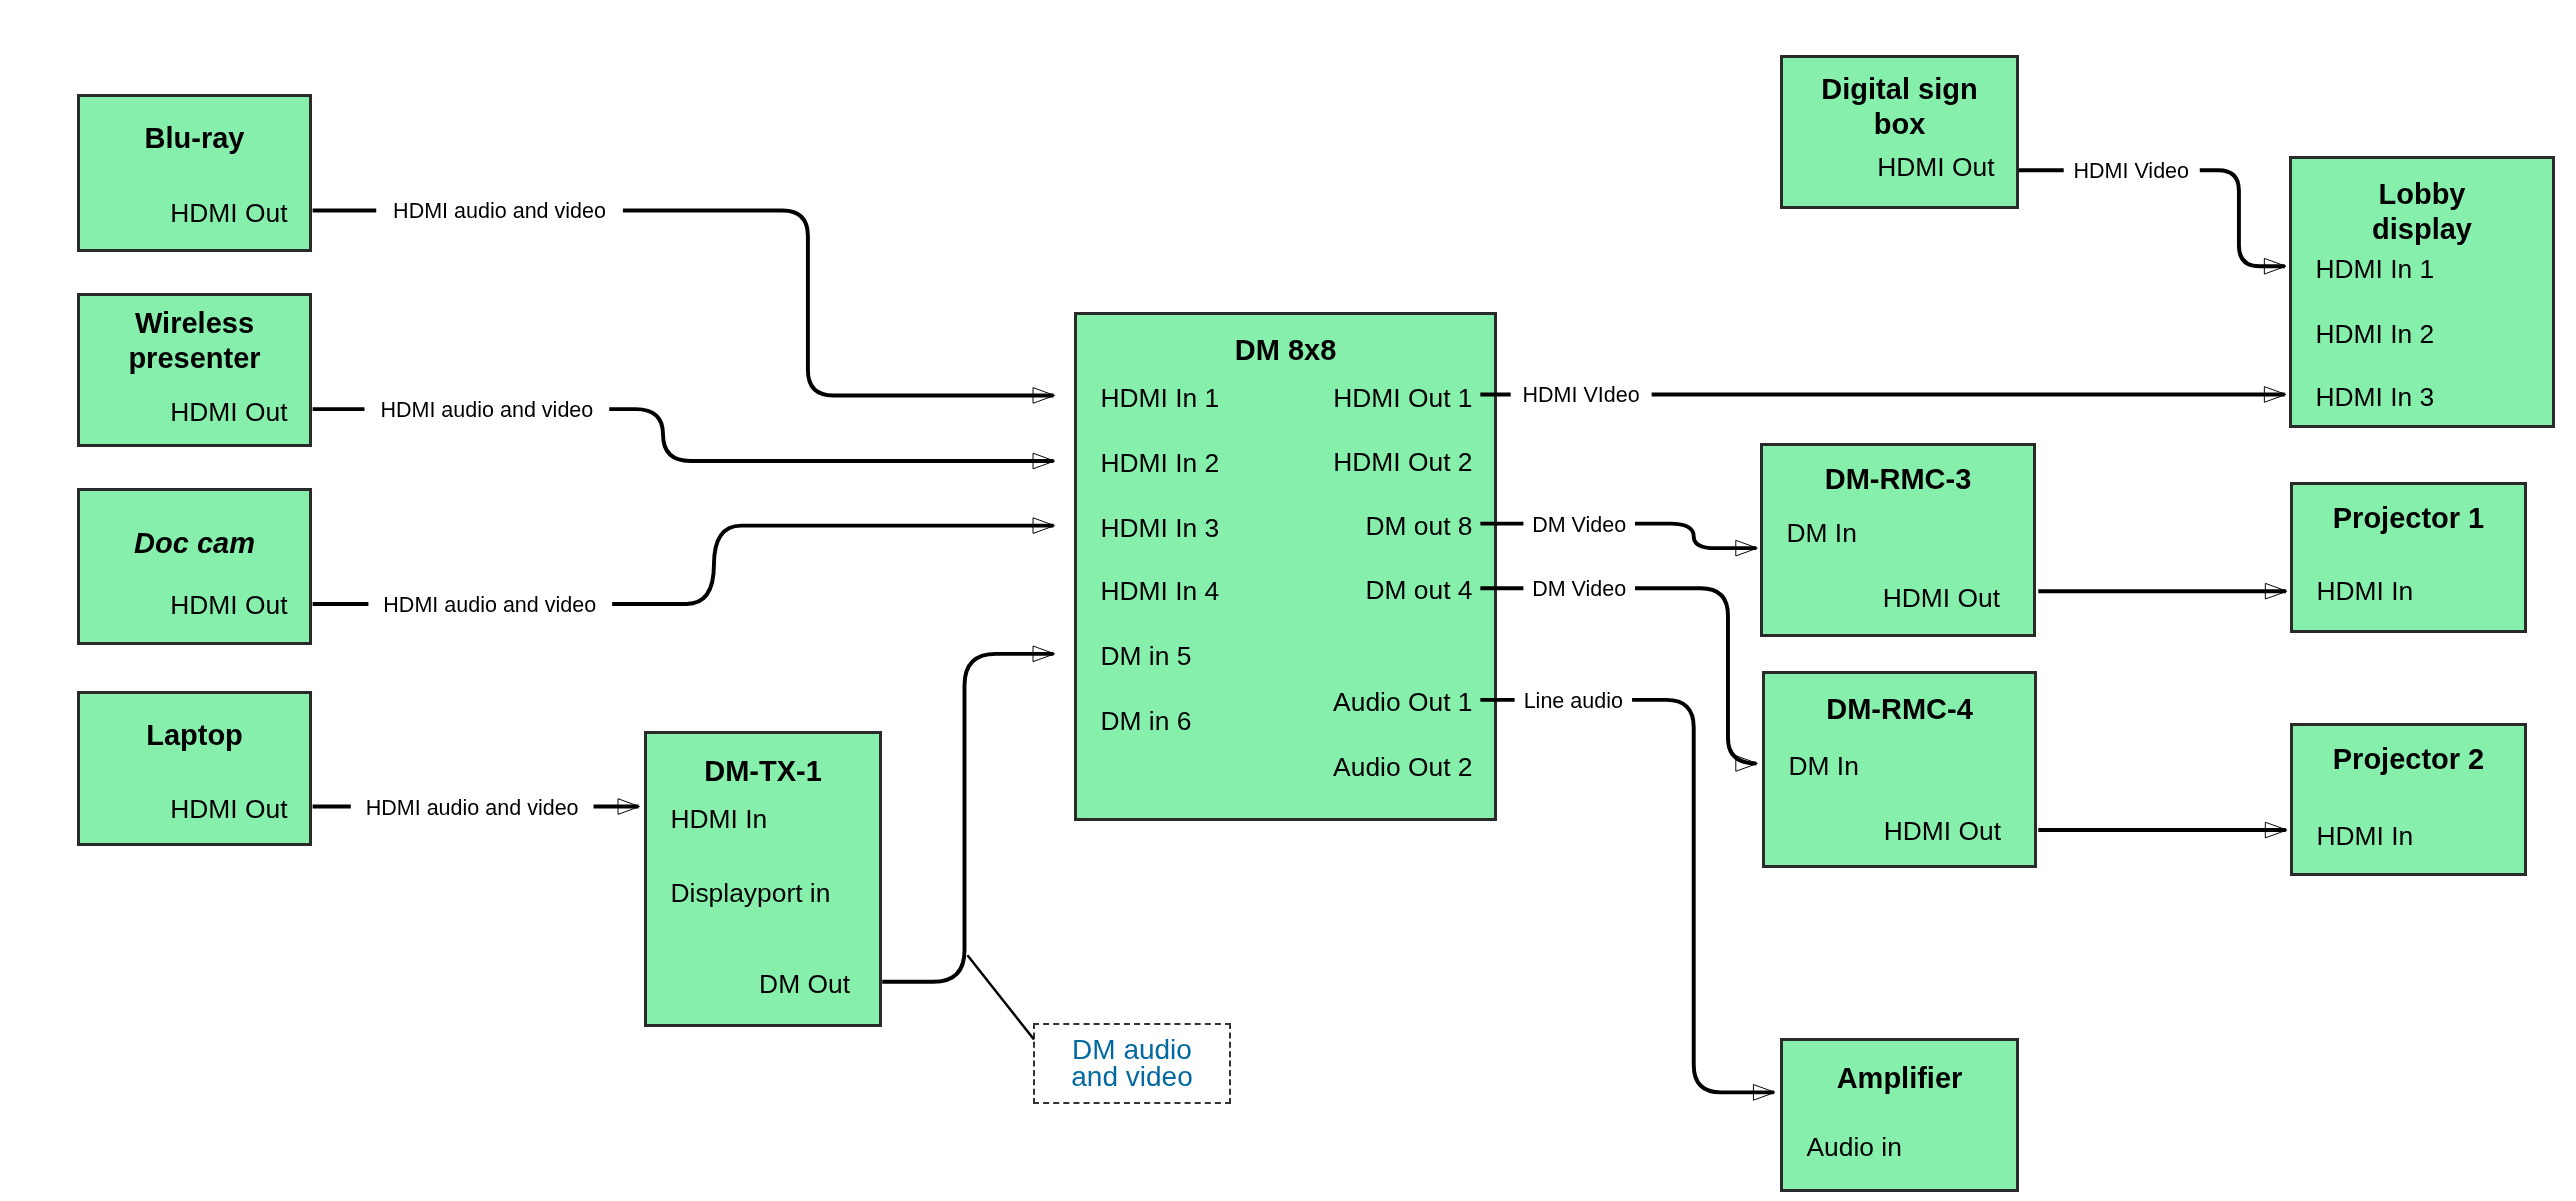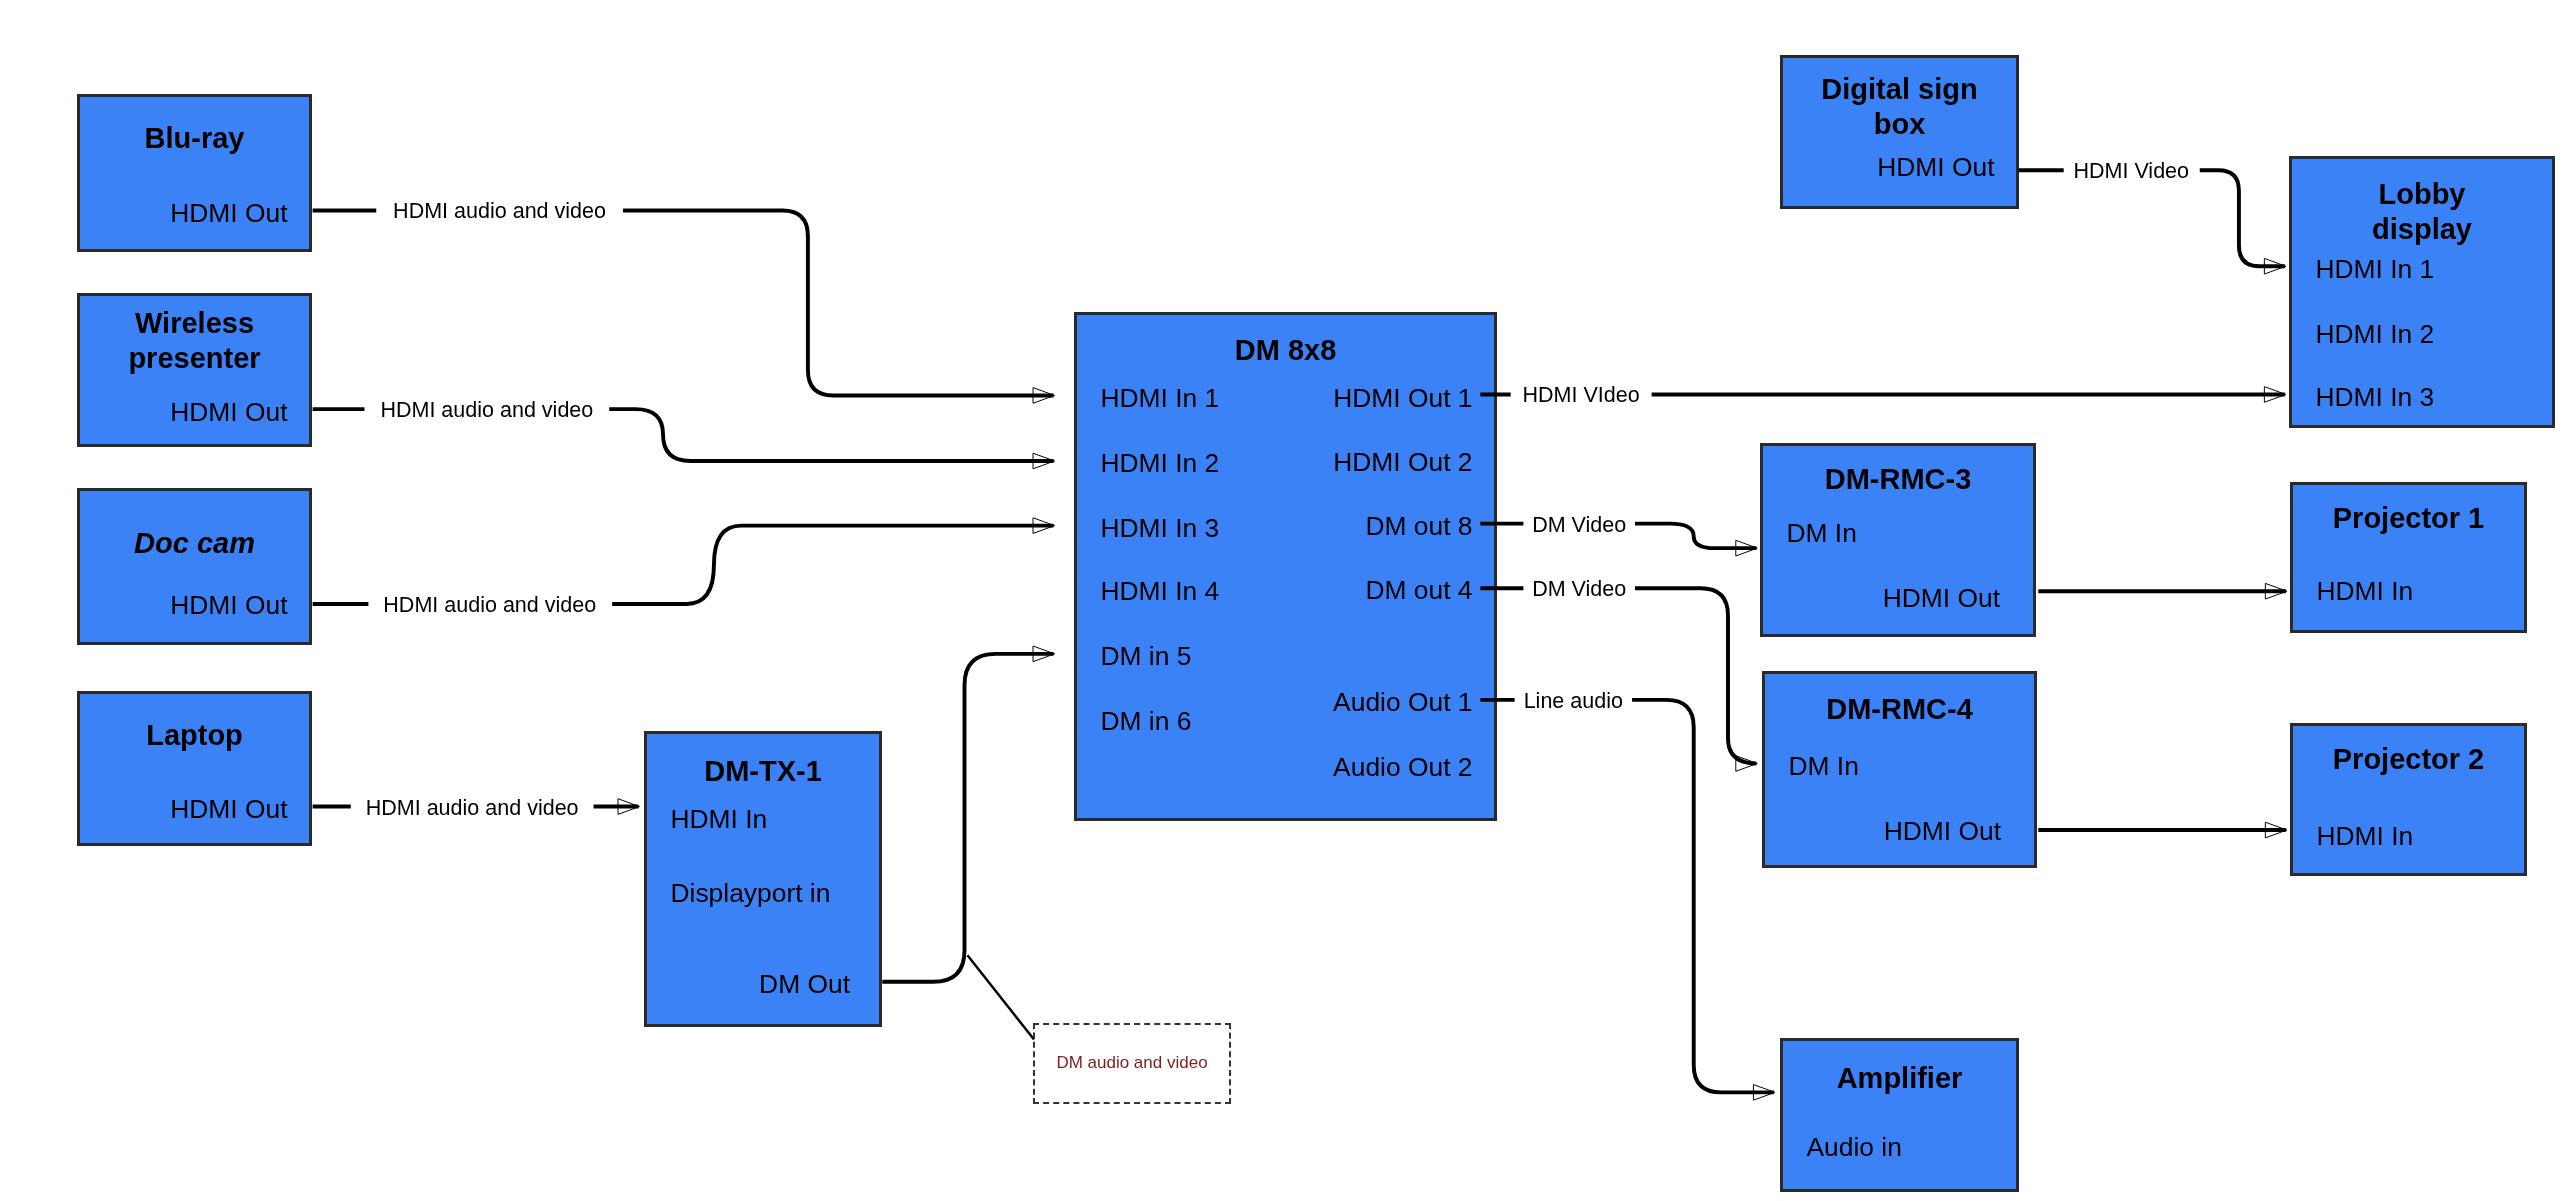--- a/index.html
+++ b/index.html
@@ -4,39 +4,39 @@
 <style>
   html,body { margin:0; padding:0; background:#ffffff; }
   .stage {
     position:relative; width:2576px; height:1201px;
     background:#ffffff; overflow:hidden;
     font-family:"Liberation Sans", sans-serif;
     color:#000;
   }
   .box {
     position:absolute; box-sizing:border-box;
-    background:#3b82f6; border:3.9px solid #2a2a2a;
+    background:#86efac; border:3.9px solid #2a2a2a;
   }
   .box .title {
     font-size:29px; font-weight:bold; line-height:35px;
     text-align:center; color:#000;
   }
   .port {
     position:absolute; font-size:26.4px; line-height:27.4px;
     white-space:nowrap; color:#000;
   }
   .pl { left:23.5px; }
   .pr { right:21.5px; text-align:right; }
   .note-box {
     position:absolute; box-sizing:border-box;
     border:2px dashed #333; background:#ffffff;
     display:flex; align-items:center; justify-content:center;
     text-align:center;
   }
-  .note-box .note-text { font-size:17px; line-height:26.4px; color:#7f1d1d; }
+  .note-box .note-text { font-size:28px; line-height:26.4px; color:#0369a1; }
   svg.wires { position:absolute; left:0; top:0; }
   svg.wires path { fill:none; stroke:#000; }
   svg.wires text {
     font-family:"Liberation Sans", sans-serif;
     font-size:22px; fill:#000;
     text-anchor:middle; dominant-baseline:central;
   }
 </style>
 </head>
 <body>

